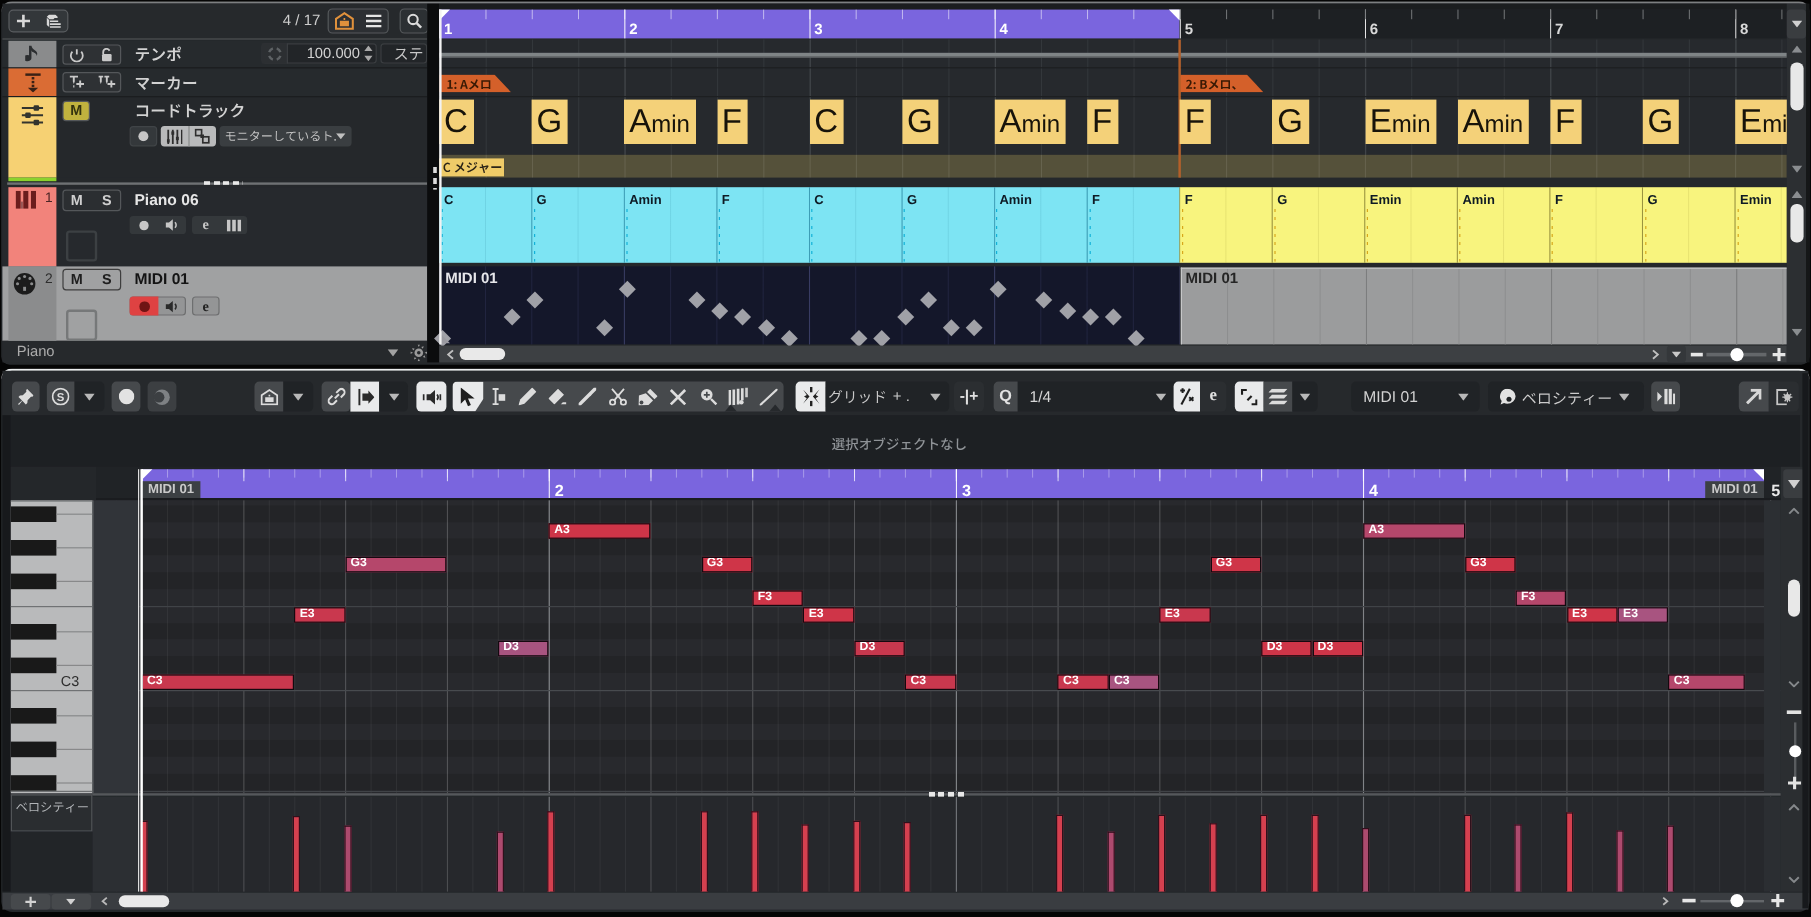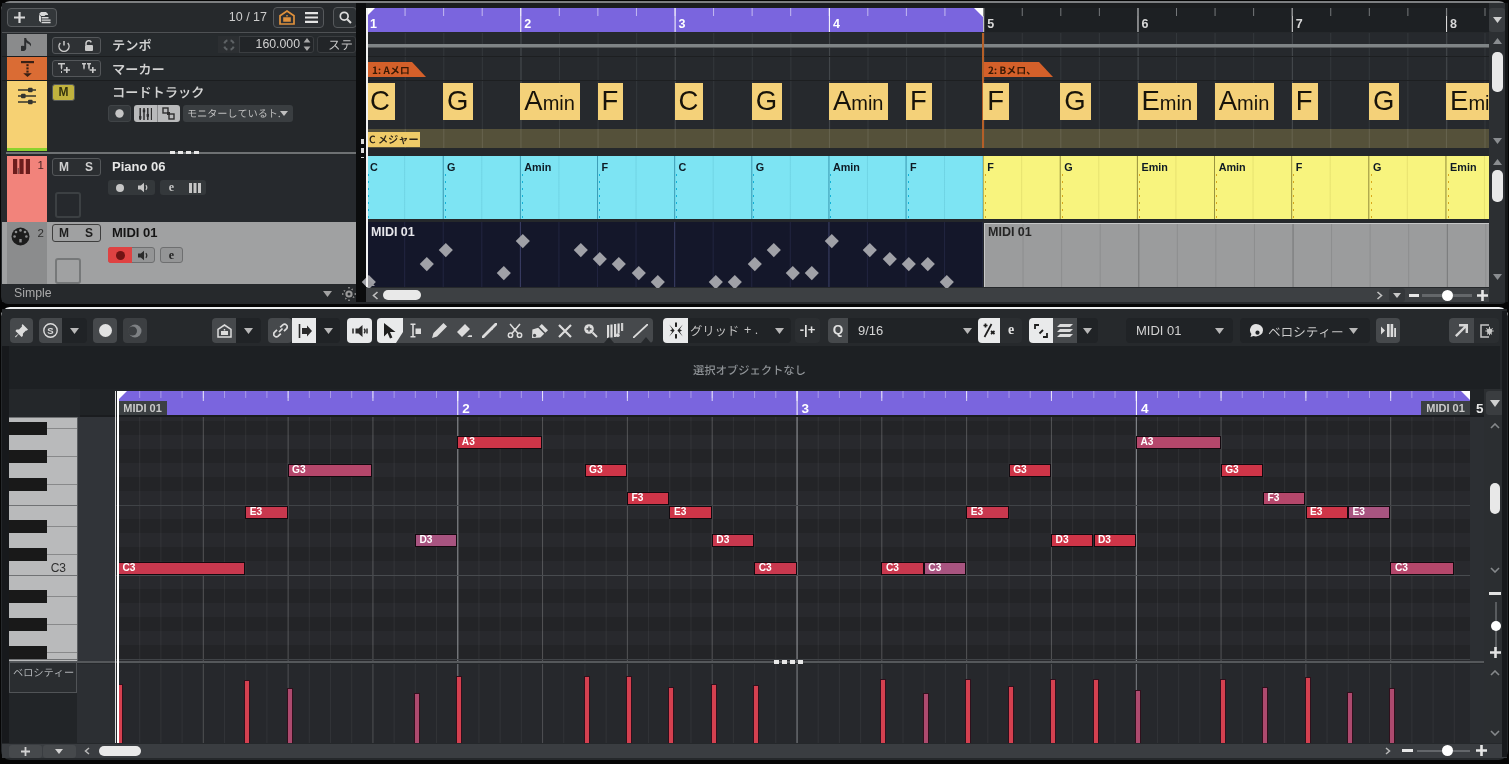--- a/index.html
+++ b/index.html
@@ -14,21 +14,21 @@
 <div class="ic" style="left:7px;top:8px;width:25px;height:19px">
     <svg width="11" height="11" viewBox="0 0 11 11">
       <path fill="#d8d8d8" d="M4.4 0h2.2v4.4H11v2.2H6.6V11H4.4V6.6H0V4.4h4.4z"></path>
     </svg>
   </div>
 <div class="ic" style="left:32px;top:8px;width:25px;height:19px">
     <svg width="14" height="12" viewBox="0 0 14 12">
       <path fill="#d8d8d8" d="M3 0h5l2 2v1h-2.5l-1 1H3.2L1 2zM1 2.8l2 1.8v6L1 8.8z M3.6 5h6.9v1.4H3.6zM3.6 7.4h9v1.4h-9zM3.6 9.8h9v1.4h-9z"></path>
     </svg>
   </div>
-<div class="a" style="left:225px;top:8px;width:42px;height:18px;color:#cdcdcd;font-size:12.5px;text-align:right;line-height:18px">10 / 17</div>
+<div class="a" style="left:225px;top:8px;width:42px;height:18px;color:#cdcdcd;font-size:12.5px;text-align:right;line-height:18px">4 / 17</div>
 <div class="a" style="left:273px;top:7px;width:51px;height:21px;background:#2c2f33;border:1px solid #56595c;border-radius:4px"></div>
 <div class="ic" style="left:274px;top:8px;width:25px;height:19px">
     <svg width="16" height="15" viewBox="0 0 16 15">
       <path fill="none" stroke="#e0913c" stroke-width="1.7" d="M1 5.7 8 1l7 4.7V14H1z"></path>
       <path fill="#e0913c" d="M4.2 7.2h7.6v4.6H4.2zM7.3 5h1.4v1.6H7.3z"></path>
     </svg>
   </div>
 <div class="ic" style="left:299px;top:8px;width:24px;height:19px">
     <svg width="13" height="11" viewBox="0 0 13 11">
       <path fill="#e4e4e4" d="M0 0h13v2.2H0zM0 4.4h13v2.2H0zM0 8.8h13v2.2H0z"></path>
@@ -77,21 +77,21 @@
 <div class="ic" style="left:218px;top:36px;width:22px;height:17px">
     <svg width="12" height="12" viewBox="0 0 12 12">
       <g fill="none" stroke="#5e6265" stroke-width="2">
         <path d="M7.6 1.3A5 5 0 0 1 10.7 4.4"></path>
         <path d="M10.7 7.6A5 5 0 0 1 7.6 10.7"></path>
         <path d="M4.4 10.7A5 5 0 0 1 1.3 7.6"></path>
         <path d="M1.3 4.4A5 5 0 0 1 4.4 1.3"></path>
       </g>
     </svg>
   </div>
-<div class="a" style="left:240px;top:36px;width:60px;height:17px;color:#d2d2d2;font-size:12.3px;text-align:right;line-height:17px">160.000</div>
+<div class="a" style="left:240px;top:36px;width:60px;height:17px;color:#d2d2d2;font-size:12.3px;text-align:right;line-height:17px">100.000</div>
 <div class="ic" style="left:300px;top:36px;width:13px;height:17px">
     <svg width="8" height="13" viewBox="0 0 8 13">
       <path fill="#a8a8a8" d="M4 0l3.4 4.6H.6zM4 13L.6 8.4h6.8z"></path>
     </svg>
   </div>
 <div class="a" style="left:317px;top:36px;width:39px;height:17px;background:#222528;border:1px solid #3a3d40;border-radius:3px"></div>
 <div class="a" style="left:328px;top:36.5px;">
     <svg width="25" height="14.8" viewBox="0 -12.5 25 14.8" style="display:block;overflow:visible">
       <path fill="#c8c8c8" d="M10 -8.4Q9.9 -8.3 9.8 -8.1Q9.7 -7.9 9.7 -7.8Q9.4 -7.2 9.1 -6.5Q8.7 -5.7 8.2 -5Q7.7 -4.3 7.2 -3.7Q6.5 -2.9 5.7 -2.2Q4.9 -1.4 4 -0.8Q3 -0.2 2 0.3L1.2 -0.6Q2.3 -1 3.2 -1.6Q4.1 -2.1 4.9 -2.9Q5.8 -3.6 6.4 -4.3Q6.8 -4.8 7.2 -5.4Q7.7 -6 8 -6.6Q8.3 -7.2 8.5 -7.8Q8.4 -7.8 8 -7.8Q7.6 -7.8 7.1 -7.8Q6.6 -7.8 6 -7.8Q5.5 -7.8 5 -7.8Q4.4 -7.8 4.1 -7.8Q3.7 -7.8 3.6 -7.8Q3.4 -7.8 3.1 -7.7Q2.8 -7.7 2.6 -7.7Q2.4 -7.7 2.3 -7.7V-8.8Q2.4 -8.8 2.7 -8.8Q2.9 -8.8 3.2 -8.8Q3.4 -8.7 3.6 -8.7Q3.7 -8.7 4.1 -8.7Q4.5 -8.7 5 -8.7Q5.5 -8.7 6 -8.7Q6.6 -8.7 7.1 -8.7Q7.6 -8.7 7.9 -8.7Q8.3 -8.7 8.4 -8.7Q8.7 -8.7 9 -8.8Q9.2 -8.8 9.4 -8.8ZM7.4 -4.3Q7.9 -3.9 8.4 -3.4Q9 -2.9 9.5 -2.3Q10 -1.8 10.5 -1.3Q10.9 -0.8 11.2 -0.4L10.4 0.3Q9.9 -0.3 9.3 -1Q8.7 -1.6 8 -2.3Q7.3 -3 6.7 -3.6Z M15.2 -9.2Q15.5 -9.2 15.7 -9.2Q16 -9.2 16.3 -9.2Q16.5 -9.2 17 -9.2Q17.6 -9.2 18.2 -9.2Q18.9 -9.2 19.5 -9.2Q20.2 -9.2 20.7 -9.2Q21.2 -9.2 21.4 -9.2Q21.6 -9.2 22 -9.2Q22.3 -9.2 22.5 -9.2V-8.2Q22.3 -8.2 22 -8.2Q21.6 -8.3 21.4 -8.3Q21.2 -8.3 20.7 -8.3Q20.2 -8.3 19.5 -8.3Q18.9 -8.3 18.2 -8.3Q17.6 -8.3 17.1 -8.3Q16.5 -8.3 16.3 -8.3Q16 -8.3 15.7 -8.2Q15.4 -8.2 15.2 -8.2ZM13.7 -6.1Q14 -6.1 14.2 -6.1Q14.5 -6.1 14.8 -6.1Q14.9 -6.1 15.4 -6.1Q15.9 -6.1 16.6 -6.1Q17.3 -6.1 18.1 -6.1Q18.9 -6.1 19.7 -6.1Q20.5 -6.1 21.2 -6.1Q21.9 -6.1 22.3 -6.1Q22.8 -6.1 23 -6.1Q23.2 -6.1 23.4 -6.1Q23.7 -6.1 23.9 -6.1V-5.1Q23.7 -5.1 23.5 -5.1Q23.2 -5.1 23 -5.1Q22.8 -5.1 22.3 -5.1Q21.9 -5.1 21.2 -5.1Q20.5 -5.1 19.7 -5.1Q18.9 -5.1 18.1 -5.1Q17.3 -5.1 16.6 -5.1Q15.9 -5.1 15.4 -5.1Q14.9 -5.1 14.8 -5.1Q14.5 -5.1 14.2 -5.1Q13.9 -5.1 13.7 -5.1ZM19.6 -5.6Q19.6 -4.4 19.4 -3.4Q19.2 -2.5 18.8 -1.7Q18.6 -1.3 18.2 -0.8Q17.8 -0.4 17.4 -0.1Q16.9 0.3 16.4 0.6L15.4 -0.1Q16.2 -0.4 16.8 -0.9Q17.4 -1.4 17.8 -2Q18.3 -2.7 18.4 -3.7Q18.5 -4.6 18.5 -5.6Z"></path>
     </svg>
@@ -253,21 +253,21 @@
     </svg>
   </div>
 <div class="ic" style="left:132px;top:247px;width:23px;height:16px">
     <svg width="11" height="11" viewBox="0 0 11 11">
       <path fill="#2a2a2a" d="M0 3.5h2.8L6 .8v9.4L2.8 7.5H0z"></path>
       <path fill="none" stroke="#2a2a2a" stroke-width="1.3" d="M7.8 3.2a3.2 3.2 0 0 1 0 4.6"></path>
     </svg>
   </div>
 <div class="a" style="left:160px;top:247px;width:23px;height:16px;background:#949596;border:1px solid #6e6f70;border-radius:3px;color:#222;font-weight:bold;font-size:12px;text-align:center;line-height:15px;font-family:'Liberation Serif',serif">e</div>
 <div class="a" style="left:55px;top:258px;width:26px;height:26px;border:2px solid #767879;border-radius:3px"></div>
-<div class="a" style="left:14px;top:287px;width:70px;height:13px;color:#ababab;font-size:12.3px;line-height:13px">Simple</div>
+<div class="a" style="left:14px;top:287px;width:70px;height:13px;color:#ababab;font-size:12.3px;line-height:13px">Piano</div>
 <div class="ic" style="left:320px;top:288px;width:14px;height:12px">
     <svg width="9" height="6" viewBox="0 0 9 6">
       <path fill="#a2a2a2" d="M0 0h9L4.5 6z"></path>
     </svg>
   </div>
 <div class="ic" style="left:341px;top:286px;width:16px;height:16px">
     <svg width="14" height="14" viewBox="0 0 14 14">
       <path fill="#9a9a9a" d="M7 2.2 8 0h-2zM7 11.8 6 14h2zM2.2 7 0 6v2zM11.8 7 14 8v-2zM3.6 3.6 1.5 2.9l.7 2.1zM10.4 10.4l2.1.7-.7-2.1zM3.6 10.4l-.7 2.1 2.1-.7zM10.4 3.6l.7-2.1-2.1.7z"></path>
       <circle cx="7" cy="7" r="3.6" fill="#9a9a9a"></circle>
       <circle cx="7" cy="7" r="1.5" fill="#26292c"></circle>
@@ -615,21 +615,21 @@
 <div class="a" style="left:744px;top:322px;width:22px;height:17px;color:#c8c8c8;font-size:12.5px;line-height:17px">+ .</div>
 <div class="ic" style="left:770px;top:318px;width:18px;height:25px">
     <svg width="9" height="6" viewBox="0 0 9 6">
       <path fill="#b8b8b8" d="M0 0h9L4.5 6z"></path>
     </svg>
   </div>
 <div class="a" style="left:795px;top:318px;width:25px;height:25px;background:#2b2e31;border-radius:4px"></div>
 <div class="a" style="left:795px;top:318px;width:25px;height:25px;color:#e0e0e0;font-size:13px;font-weight:bold;text-align:center;line-height:24px">-|+</div>
 <div class="a" style="left:828px;top:318px;width:171px;height:25px;background:#202326;border-radius:4px"></div>
 <div class="a" style="left:828px;top:318px;width:20px;height:25px;background:#46494c;border-radius:4px 0 0 4px;color:#e2e2e2;font-weight:bold;font-size:13.5px;text-align:center;line-height:24px">Q</div>
-<div class="a" style="left:858px;top:322px;width:60px;height:17px;color:#d6d6d6;font-size:13px;line-height:17px">9/16</div>
+<div class="a" style="left:858px;top:322px;width:60px;height:17px;color:#d6d6d6;font-size:13px;line-height:17px">1/4</div>
 <div class="ic" style="left:958px;top:318px;width:18px;height:25px">
     <svg width="9" height="6" viewBox="0 0 9 6">
       <path fill="#b8b8b8" d="M0 0h9L4.5 6z"></path>
     </svg>
   </div>
 <div class="a" style="left:978px;top:318px;width:22px;height:25px;background:#e9eaeb;border-radius:4px 0 0 4px"></div>
 <div class="ic" style="left:978px;top:318px;width:22px;height:25px">
     <svg width="14" height="15" viewBox="0 0 14 15">
       <g stroke="#1e1e1e" stroke-width="1.7" fill="none">
         <path d="M9.5 1 2.5 14"></path>

